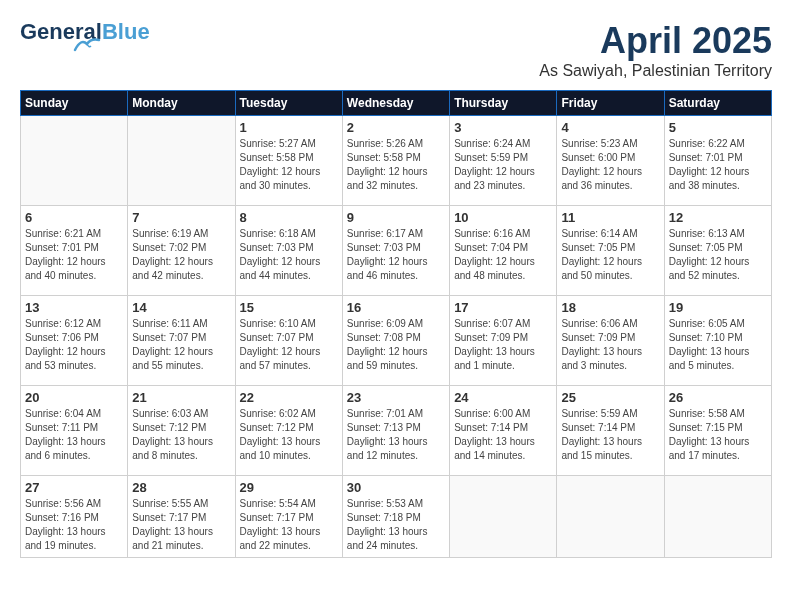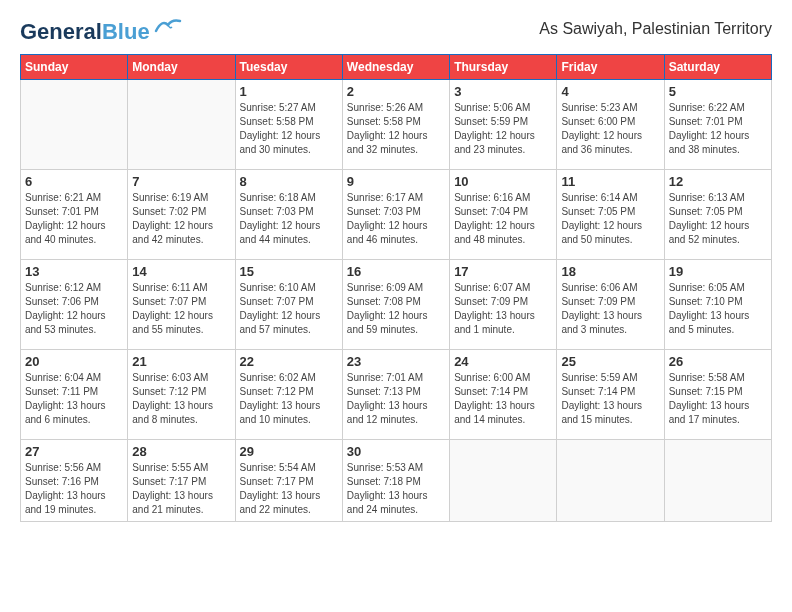--- a/index.html
+++ b/index.html
@@ -32,21 +32,21 @@
     .subtitle {
       font-size: 16px;
       color: #333;
     }
     .calendar {
       width: 100%;
       border-collapse: collapse;
       font-size: 10.5px;
     }
     .calendar th {
-      background-color: #ef4444;
+      background-color: #0f172a;
       color: white;
       padding: 5px 4px;
       text-align: left;
       font-size: 12px;
       font-weight: bold;
       border: 1px solid #1a6abf;
     }
     .calendar td {
       border: 1px solid #d0d0d0;
       vertical-align: top;
@@ -71,33 +71,34 @@
     }
     .last-row td {
       height: 75px;
     }
   </style>
 </head>
 <body>
 
 <div class="header">
   <div class="logo">
-    <div style="display:flex; align-items:center;">
+    <div style="display:flex; align-items:center;flex-direction:column;">
       <div style="font-size:22px; font-weight:bold; color:#1a3a5c; line-height:1.1;">
         <span style="color:#1a3a5c;">General</span><span style="color:#4a9fd4;">Blue</span>
       </div>
       <div style="margin-left:4px; margin-top:-8px;">
         <svg width="28" height="18" viewBox="0 0 28 18">
           <path d="M2,14 Q8,2 14,8 Q18,2 26,4" stroke="#4a9fd4" stroke-width="2.5" fill="none" stroke-linecap="round"></path>
           <path d="M14,8 Q16,12 18,10" stroke="#4a9fd4" stroke-width="1.5" fill="none"></path>
         </svg>
       </div>
     </div>
   </div>
   <div class="title-section">
+    <div class="month-title">April 2025</div>
     <div class="subtitle">As Sawiyah, Palestinian Territory</div>
   </div>
 </div>
 
 <table class="calendar">
   <thead>
     <tr>
     <th>Sunday</th>
         <th>Monday</th>
         <th>Tuesday</th>
@@ -114,21 +115,21 @@
         <td>
           <div class="day-number">1</div>
           <div class="day-info"><span>Sunrise: 5:27 AM</span><br><span>Sunset: 5:58 PM</span><br><span>Daylight: 12 hours</span><br><span>and 30 minutes.</span></div>
         </td>
         <td>
           <div class="day-number">2</div>
           <div class="day-info"><span>Sunrise: 5:26 AM</span><br><span>Sunset: 5:58 PM</span><br><span>Daylight: 12 hours</span><br><span>and 32 minutes.</span></div>
         </td>
         <td>
           <div class="day-number">3</div>
-          <div class="day-info"><span>Sunrise: 5:06 AM</span><br><span>Sunset: 5:59 PM</span><br><span>Daylight: 12 hours</span><br><span>and 23 minutes.</span></div>
+          <div class="day-info"><span>Sunrise: 6:24 AM</span><br><span>Sunset: 5:59 PM</span><br><span>Daylight: 12 hours</span><br><span>and 23 minutes.</span></div>
         </td>
         <td>
           <div class="day-number">4</div>
           <div class="day-info"><span>Sunrise: 5:23 AM</span><br><span>Sunset: 6:00 PM</span><br><span>Daylight: 12 hours</span><br><span>and 36 minutes.</span></div>
         </td>
         <td>
           <div class="day-number">5</div>
           <div class="day-info"><span>Sunrise: 6:22 AM</span><br><span>Sunset: 7:01 PM</span><br><span>Daylight: 12 hours</span><br><span>and 38 minutes.</span></div>
         </td>
       </tr>

